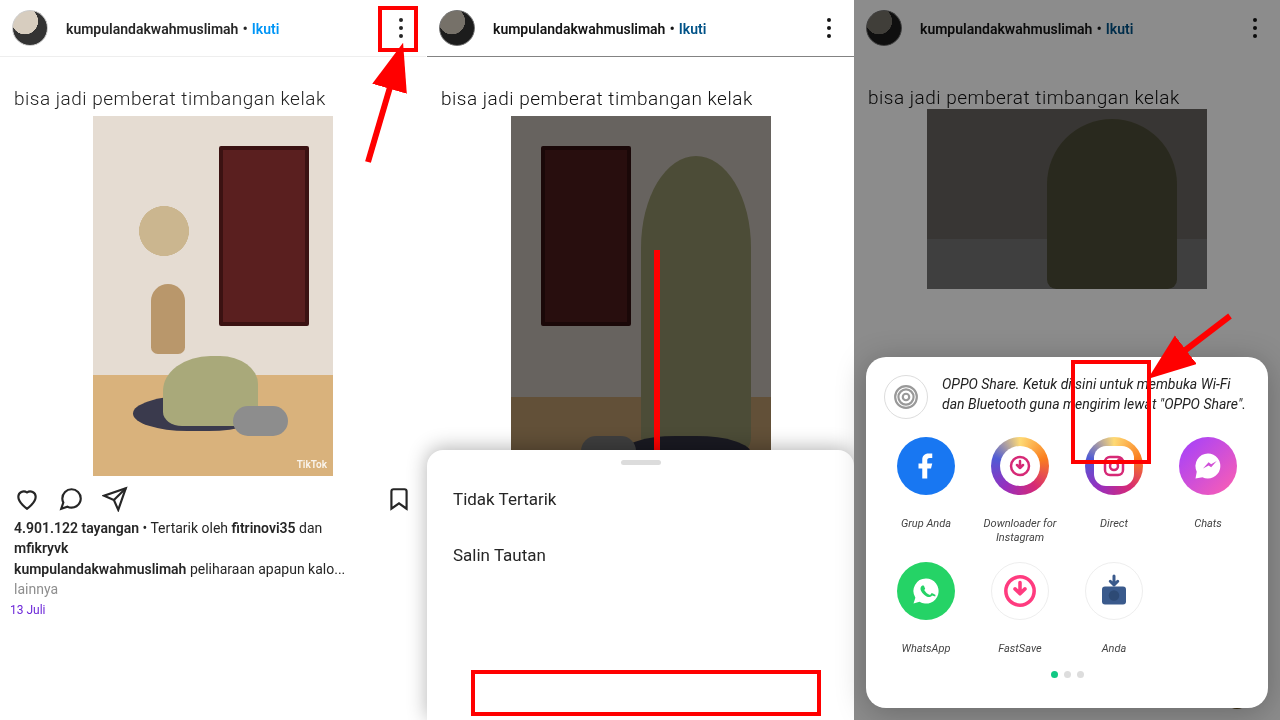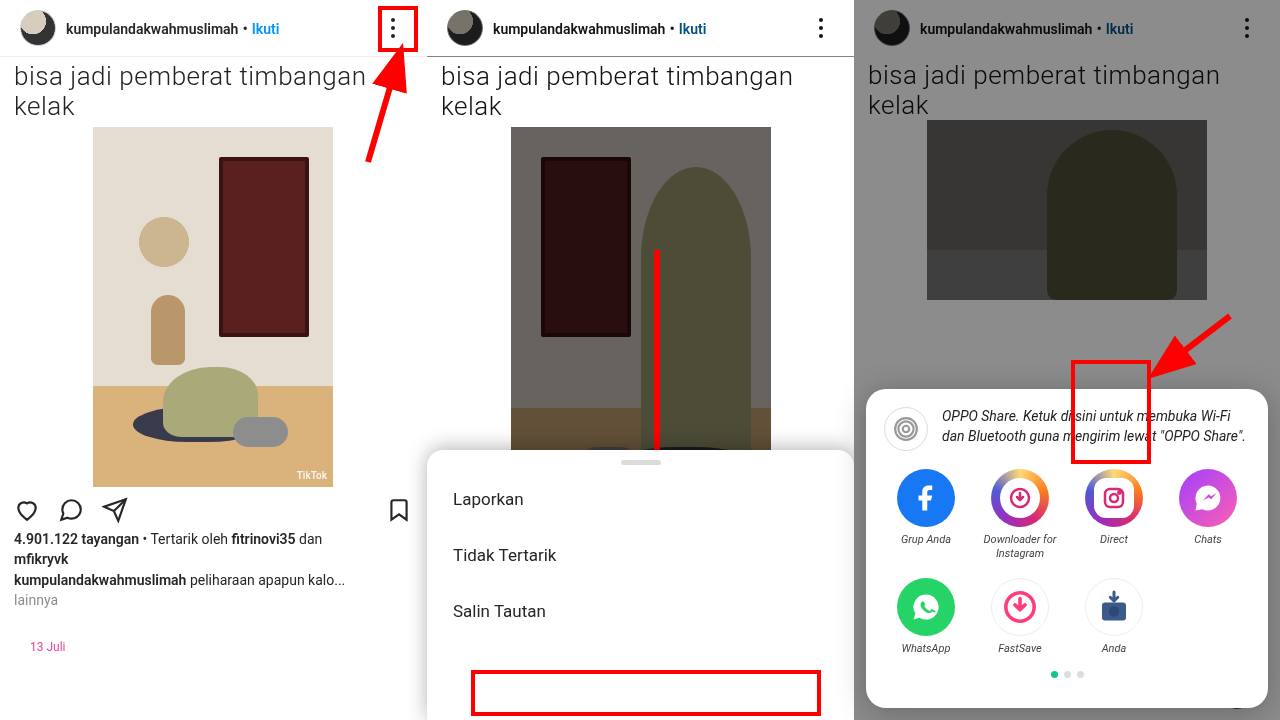--- a/index.html
+++ b/index.html
@@ -2,29 +2,29 @@
 <html><head>
 <meta charset="utf-8">
 <style>
   * { box-sizing: border-box; margin: 0; padding: 0; font-family: -apple-system, BlinkMacSystemFont, "Segoe UI", Roboto, Arial, sans-serif; }
   body { width: 1280px; height: 720px; overflow: hidden; background:#fff; display:flex; }
   .col { position: relative; height: 720px; }
   .c1 { width: 427px; background:#fff; border-right:1px solid #fff;}
   .c2 { width: 427px; background:#fff; }
   .c3 { width: 426px; background:#fff; }
   
-  .hdr { display:flex; align-items:center; padding:10px 20px; border-bottom:1px solid #eee;}
+  .hdr { display:flex; align-items:center; padding:10px 12px; border-bottom:1px solid #eee;gap:8px;}
   .hdr.dim { filter:brightness(.55); }
   .avatar { width:36px; height:36px; border-radius:50%; background:radial-gradient(circle at 35% 30%, #d7cdbf 0 40%, #333 41% 100%); margin-right:10px; border:1px solid #ccc;}
   .uname { font-size:14px; font-weight:600; color:#262626;}
   .follow { color:#0095f6; font-weight:600; font-size:14px;}
   .dot {color:#262626;}
   .more { margin-left:auto; width:26px; height:26px; display:flex; flex-direction:column; align-items:center; justify-content:center; gap:4px;}
   .more span{width:4px;height:4px;background:#262626;border-radius:50%;}
-  .cap { font-size:26px; font-weight:300; letter-spacing:.5px; color:#222; padding:4px 14px 6px;}
+  .cap { font-size:19px; font-weight:300; letter-spacing:.5px; color:#222; padding:4px 14px 6px;margin-top:26px;}
   .cap.dim { filter:brightness(.55); }
   
   .media { position:relative; margin:0 auto; overflow:hidden;}
   .media.dim::after{content:"";position:absolute;inset:0;background:rgba(0,0,0,.55);}
   .floor{position:absolute;left:0;right:0;bottom:0;height:28%;background:#d9b27c;}
   .wall{position:absolute;left:0;right:0;top:0;height:72%;background:#e5dcd2;}
   .door{position:absolute;width:90px;height:180px;background:#5a1f1f;border:4px solid #3b1212;border-radius:2px;}
   .mat{position:absolute;width:130px;height:35px;background:#3a3a4d;border-radius:50%/60%;}
   .vase{position:absolute;width:34px;height:70px;background:#b9976b;border-radius:20px 20px 8px 8px;}
   .fan{position:absolute;width:70px;height:70px;background:radial-gradient(circle,#cbb68f 0 50%,transparent 51%);}
@@ -32,38 +32,38 @@
   .cat{position:absolute;width:55px;height:30px;background:#8d8d8d;border-radius:15px;}
   .tiktok{position:absolute;right:6px;bottom:6px;color:#fff;font-size:10px;opacity:.85;font-weight:600;}
   
   .actions{display:flex;align-items:center;padding:10px 14px 6px;gap:18px;}
   .ico{width:26px;height:26px;}
   .ico svg{width:100%;height:100%;stroke:#262626;stroke-width:2;fill:none;}
   .bm{margin-left:auto;}
   .meta{padding:0 14px;font-size:14px;color:#262626;line-height:1.45;}
   .meta b{font-weight:600;}
   .more-link{color:#8e8e8e;}
-  .date{color:#ec4899;font-size:12px;padding:4px 30px 10px;margin-top:26px;}
+  .date{color:#6d28d9;font-size:12px;padding:4px 10px 10px;}
   
   .box-red{position:absolute;border:4px solid #ff0000;}
   .arrow-red{position:absolute;}
   .arrow-red svg{overflow:visible;}
   
   .sheet{position:absolute;left:0;right:0;bottom:0;background:#fff;border-radius:16px 16px 0 0;box-shadow:0 -2px 20px rgba(0,0,0,.3);}
   .handle{width:40px;height:5px;background:#dcdcdc;border-radius:3px;margin:10px auto 6px;}
   .opt{padding:18px 26px;font-size:17px;color:#262626;}
   
   .dimlayer{position:absolute;inset:0;background:rgba(0,0,0,.45);}
   .sharesheet{position:absolute;left:12px;right:12px;bottom:12px;background:#fff;border-radius:20px;padding:18px 18px 20px;box-shadow:0 4px 30px rgba(0,0,0,.25);font-style:italic;}
   .oppo{display:flex;gap:14px;align-items:flex-start;margin-bottom:18px;}
   .oppo-ico{width:44px;height:44px;border-radius:50%;border:1px solid #ddd;display:flex;align-items:center;justify-content:center;}
   .oppo-ico svg{width:26px;height:26px;stroke:#999;fill:none;stroke-width:2;}
   .oppo-txt{font-size:14px;flex:1;line-height:1.4;color:#222;}
   .grid{display:grid;grid-template-columns:repeat(4,1fr);gap:18px 10px;}
-  .cell{display:flex;flex-direction:column;align-items:center;gap:6px;}
+  .cell{display:flex;flex-direction:column;align-items:center;gap:22px;}
   .bubble{width:58px;height:58px;border-radius:50%;display:flex;align-items:center;justify-content:center;}
   .lbl{font-size:11px;text-align:center;line-height:1.2;color:#444;}
   .dots{display:flex;justify-content:center;gap:6px;margin:16px 0 10px;}
   .pd{width:7px;height:7px;border-radius:50%;background:#ddd;}
   .pd.on{background:#10c884;}
   .cancel{text-align:center;font-size:18px;color:#10c884;font-weight:500;}
   
   .bnav{position:absolute;left:0;right:0;bottom:0;height:48px;display:flex;justify-content:space-around;align-items:center;filter:brightness(.5);}
   .bnav svg{width:24px;height:24px;stroke:#262626;stroke-width:2;fill:none;}
   .navavatar{width:26px;height:26px;border-radius:50%;background:#c59a3b;}
@@ -163,21 +163,20 @@
           <marker id="ah2" markerWidth="10" markerHeight="10" refX="5" refY="3" orient="auto">
             <path d="M0,0 L8,3 L0,6 Z" fill="#ff0000"></path>
           </marker>
         </defs>
         <line x1="30" y1="0" x2="30" y2="320" stroke="#ff0000" stroke-width="6" marker-end="url(#ah2)"></line>
       </svg>
   </div>
 
   <div class="sheet" style="height:270px;">
     <div class="handle"></div>
-    <div class="opt">Laporkan</div>
     <div class="opt">Tidak Tertarik</div>
     <div class="opt">Salin Tautan</div>
   </div>
   <div class="box-red" style="left:44px;bottom:4px;width:350px;height:46px;"></div>
 </div>
 
 <div class="col c3">
   <div class="hdr dim" style="border-bottom:none;">
     <div class="avatar"></div>
     <div>

